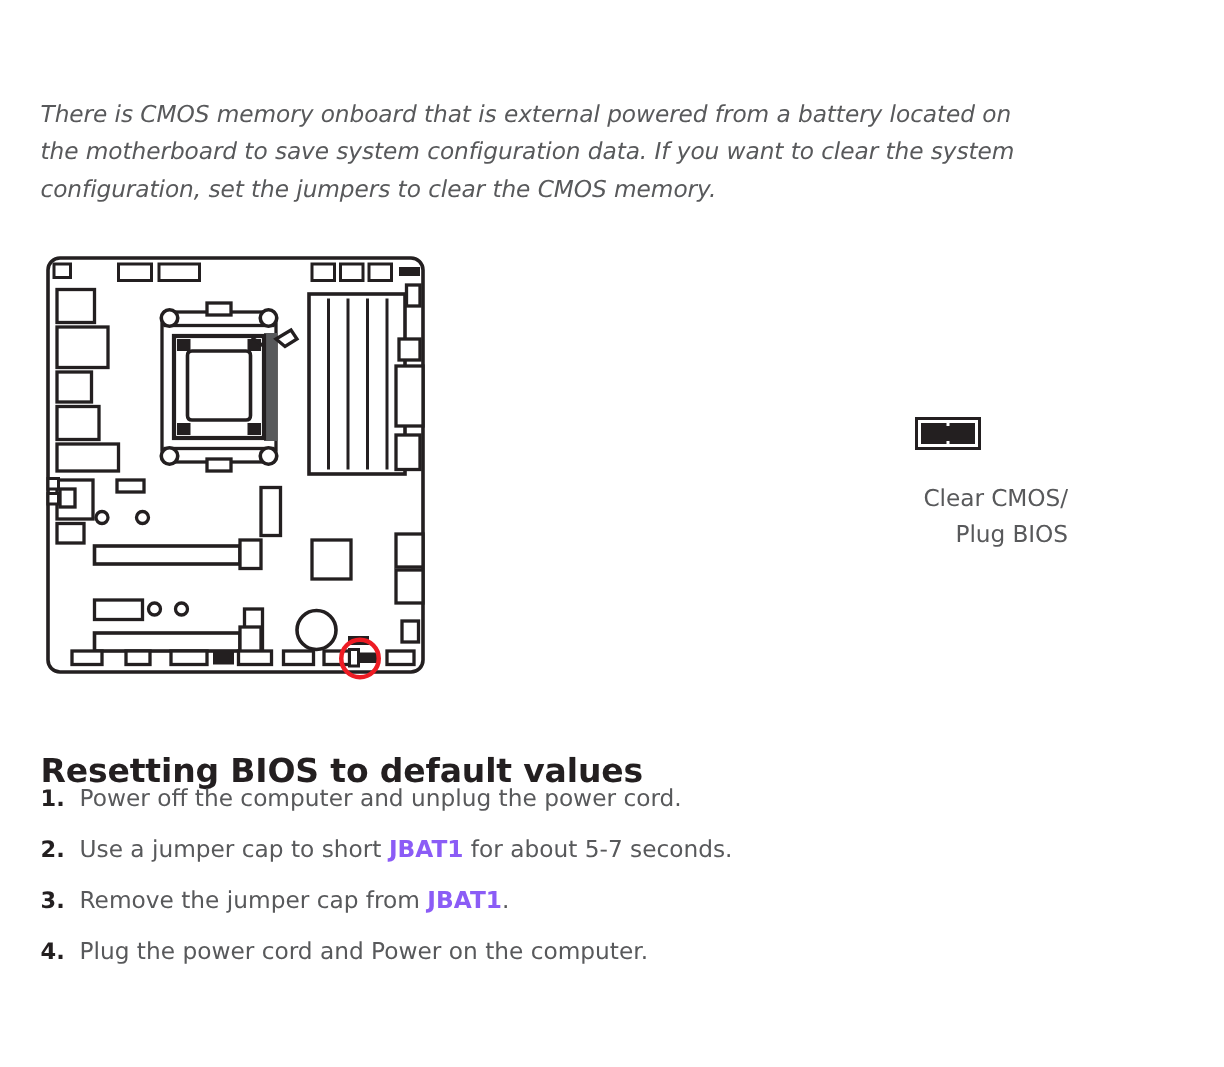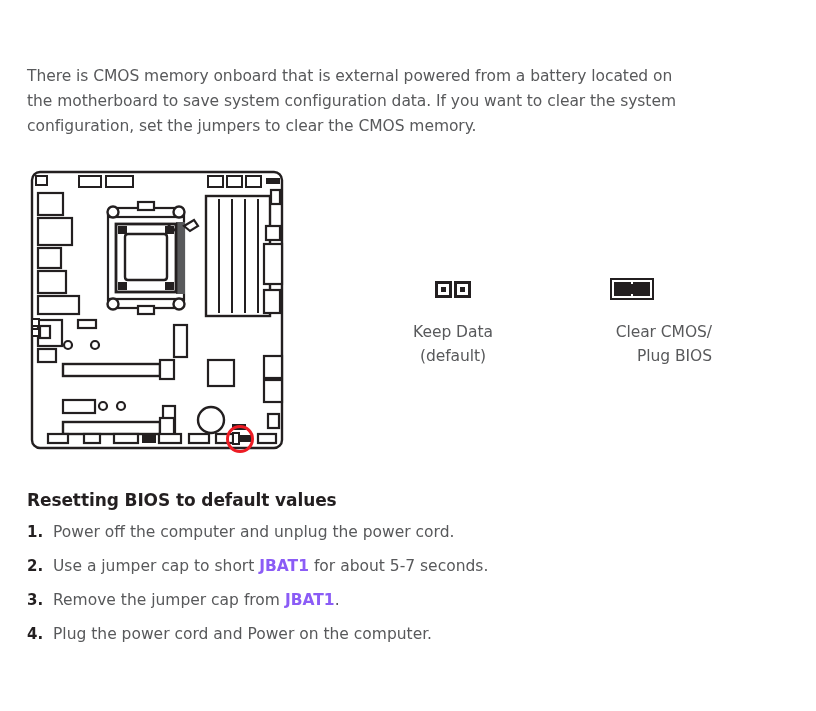--- a/index.html
+++ b/index.html
@@ -33,27 +33,28 @@
 
   .intro {
     position: absolute;
     left: 27px;
     top: 64px;
     width: 655px;
     font-size: 15.5px;
     line-height: 25px;
     color: #58595b;
     letter-spacing: -0.05px;
+    font-style: italic;
   }
 
   .h2 {
     position: absolute;
     left: 27px;
-    top: 490px;
-    font-size: 17px;
+    top: 502px;
+    font-size: 22px;
     font-weight: 700;
     color: #231f20;
     letter-spacing: -0.1px;
     white-space: nowrap;
   }
 
   
   .steps {
     position: absolute;
     left: 27px;
@@ -280,32 +281,20 @@
       <rect x="206" y="256" width="14" height="6" fill="#231f20"></rect>
 
       <g>
         <rect x="207" y="265" width="6" height="11" fill="#fff" stroke="#231f20" stroke-width="2"></rect>
         <rect x="214" y="267" width="13" height="7" fill="#231f20"></rect>
       </g>
       <circle cx="214" cy="271" r="12.5" fill="none" stroke="#ed1c24" stroke-width="3"></circle>
     </svg>
   </div>
 
-  <div class="jumper-fig keep">
-    <div class="jumper-art">
-      <div class="pin-pair">
-        <div class="pin"></div>
-        <div class="pin"></div>
-      </div>
-    </div>
-    <div class="jumper-label">
-      <div>Keep Data</div>
-      <div>(default)</div>
-    </div>
-  </div>
 
   <div class="jumper-fig clear">
     <div class="jumper-art">
       <div class="cap">
         <span class="notch top"></span>
         <span class="notch bot"></span>
       </div>
     </div>
     <div class="jumper-label">
       <div>Clear CMOS/</div>

